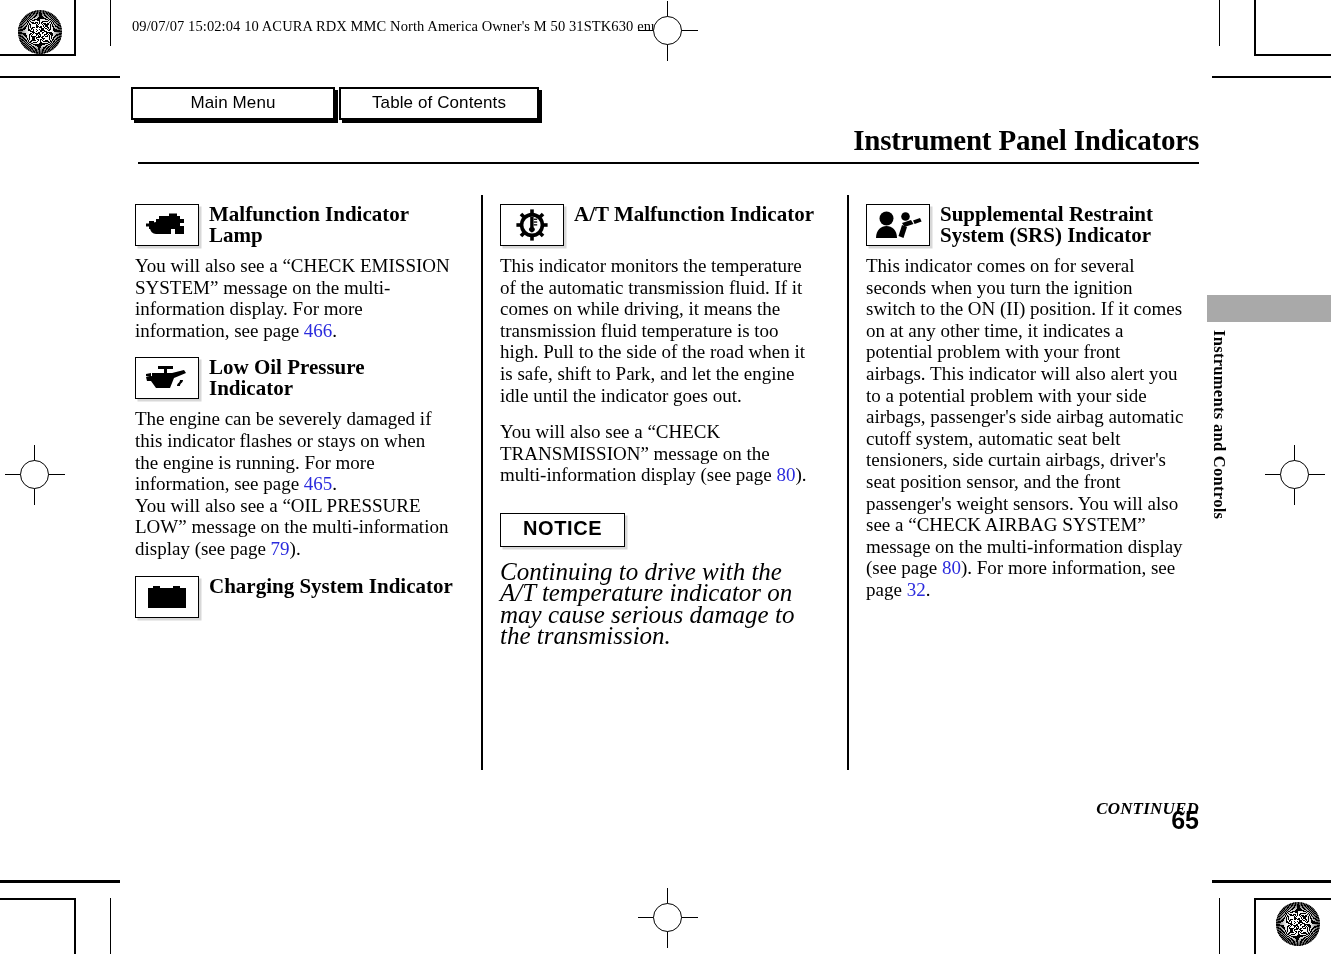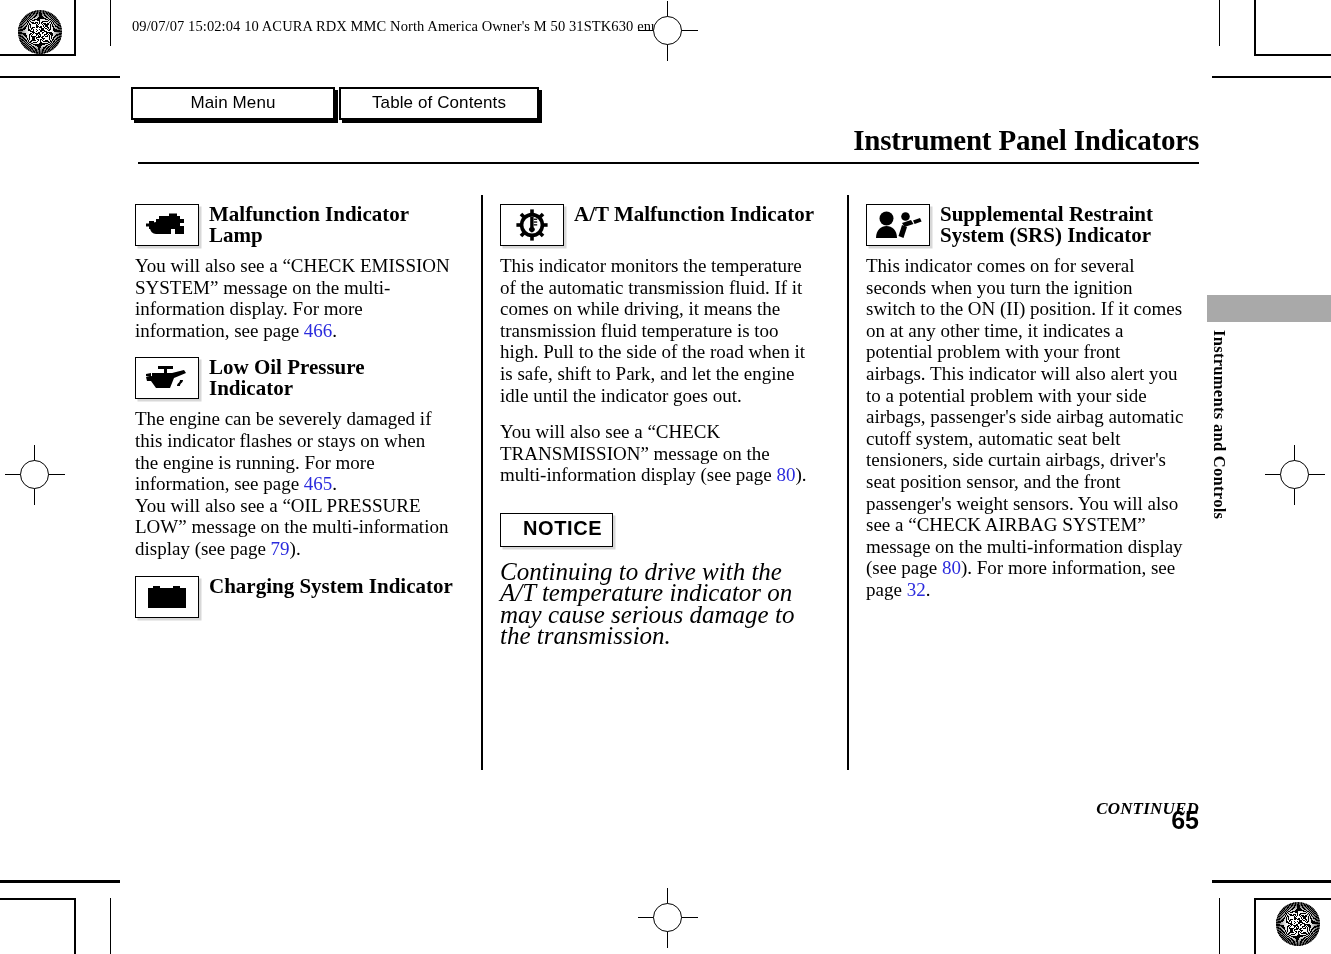--- a/index.html
+++ b/index.html
@@ -145,21 +145,21 @@
   }
   .body-p.tight { margin-bottom: 0; }
   .pg { color: #2b2bdd; }
 
   
   .notice-box {
     display: inline-block;
     border: 1.8px solid #000;
     background: #fff;
     box-shadow: 2.5px 2.5px 0 0 #d8d8d8;
-    padding: 4px 10px 5px 22px;
+    padding: 4px 22px 5px 22px;
     margin: 12px 0 14px 0;
   }
   .notice-label {
     font-family: "Liberation Sans", sans-serif;
     font-weight: bold;
     font-size: 20px;
     letter-spacing: 0.6px;
   }
   .notice-text {
     font-style: italic;

